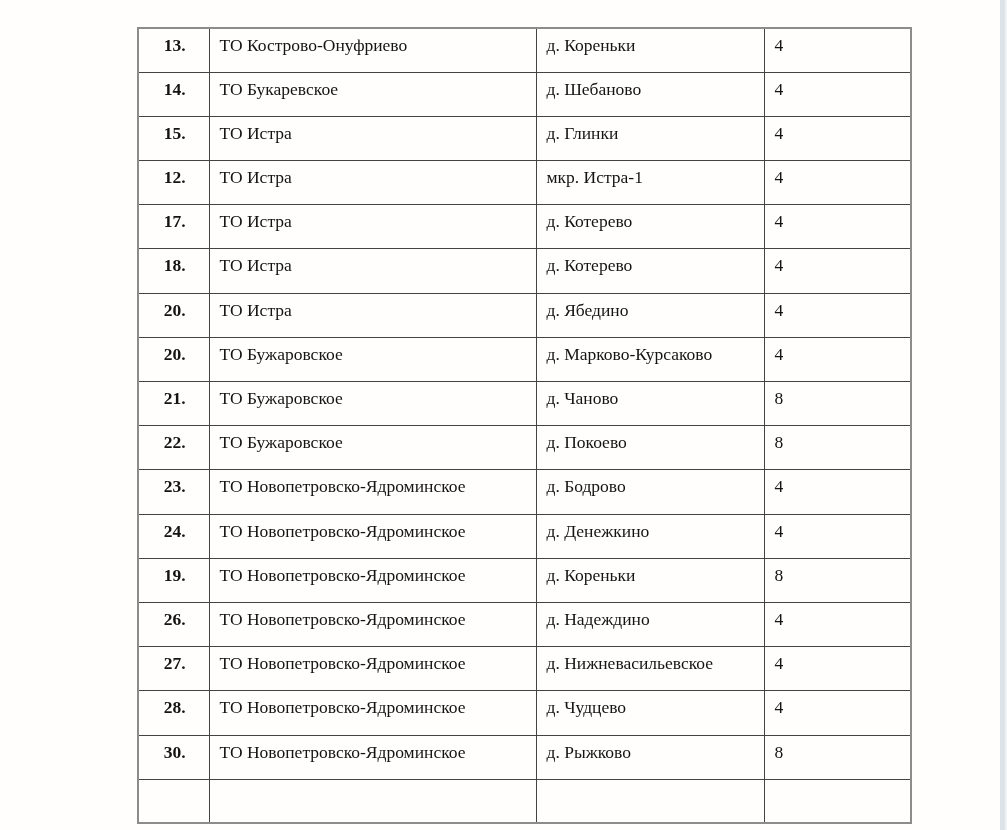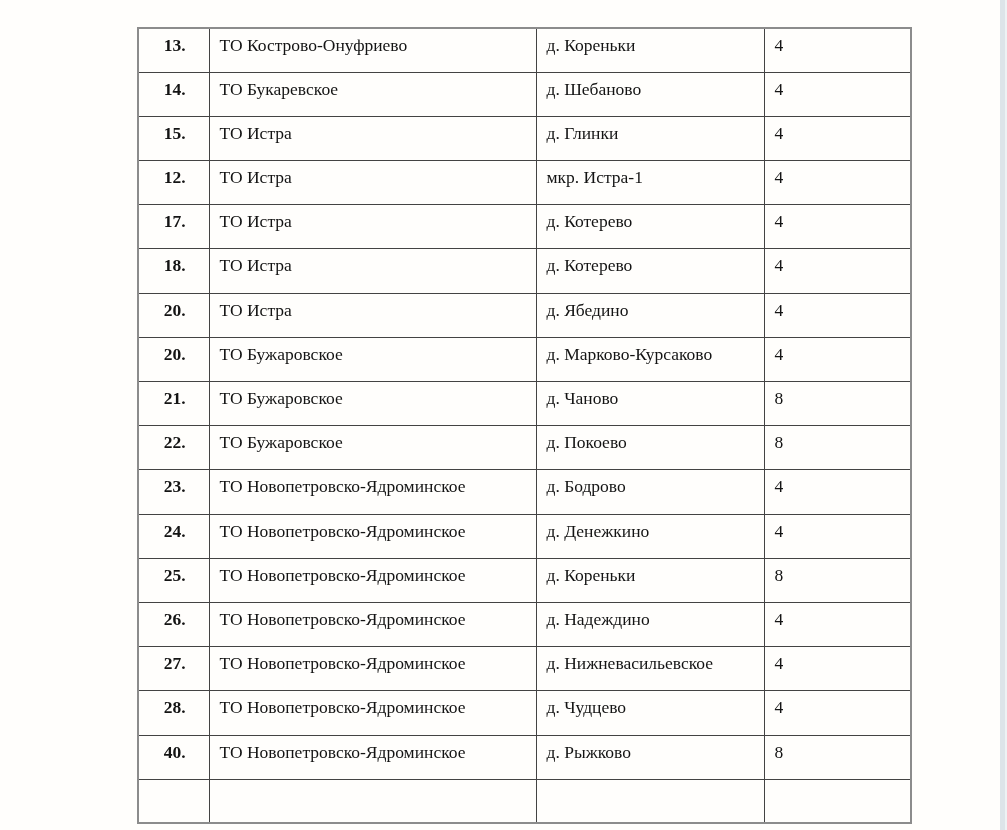--- a/index.html
+++ b/index.html
@@ -150,21 +150,21 @@
     <td class="c-place" data-name="settlement-cell">д. Бодрово</td>
     <td class="c-val" data-name="value-cell">4</td>
   </tr>
         <tr data-name="table-row">
     <td class="c-num" data-name="row-number-cell" ,="">24.</td>
     <td class="c-org" data-name="org-name-cell">ТО Новопетровско-Ядроминское</td>
     <td class="c-place" data-name="settlement-cell">д. Денежкино</td>
     <td class="c-val" data-name="value-cell">4</td>
   </tr>
         <tr data-name="table-row">
-    <td class="c-num" data-name="row-number-cell" ,="">25.</td>
+    <td class="c-num" data-name="row-number-cell" ,="">19.</td>
     <td class="c-org" data-name="org-name-cell">ТО Новопетровско-Ядроминское</td>
     <td class="c-place" data-name="settlement-cell">д. Кореньки</td>
     <td class="c-val" data-name="value-cell">8</td>
   </tr>
         <tr data-name="table-row">
     <td class="c-num" data-name="row-number-cell" ,="">26.</td>
     <td class="c-org" data-name="org-name-cell">ТО Новопетровско-Ядроминское</td>
     <td class="c-place" data-name="settlement-cell">д. Надеждино</td>
     <td class="c-val" data-name="value-cell">4</td>
   </tr>
@@ -174,21 +174,21 @@
     <td class="c-place" data-name="settlement-cell">д. Нижневасильевское</td>
     <td class="c-val" data-name="value-cell">4</td>
   </tr>
         <tr data-name="table-row">
     <td class="c-num" data-name="row-number-cell" ,="">28.</td>
     <td class="c-org" data-name="org-name-cell">ТО Новопетровско-Ядроминское</td>
     <td class="c-place" data-name="settlement-cell">д. Чудцево</td>
     <td class="c-val" data-name="value-cell">4</td>
   </tr>
         <tr data-name="table-row">
-    <td class="c-num" data-name="row-number-cell" ,="">40.</td>
+    <td class="c-num" data-name="row-number-cell" ,="">30.</td>
     <td class="c-org" data-name="org-name-cell">ТО Новопетровско-Ядроминское</td>
     <td class="c-place" data-name="settlement-cell">д. Рыжково</td>
     <td class="c-val" data-name="value-cell">8</td>
   </tr>
         <tr data-name="table-row-partial">
     <td class="c-num" data-name="row-number-cell" ,=""></td>
     <td class="c-org" data-name="org-name-cell"></td>
     <td class="c-place" data-name="settlement-cell"></td>
     <td class="c-val" data-name="value-cell"></td>
   </tr>

